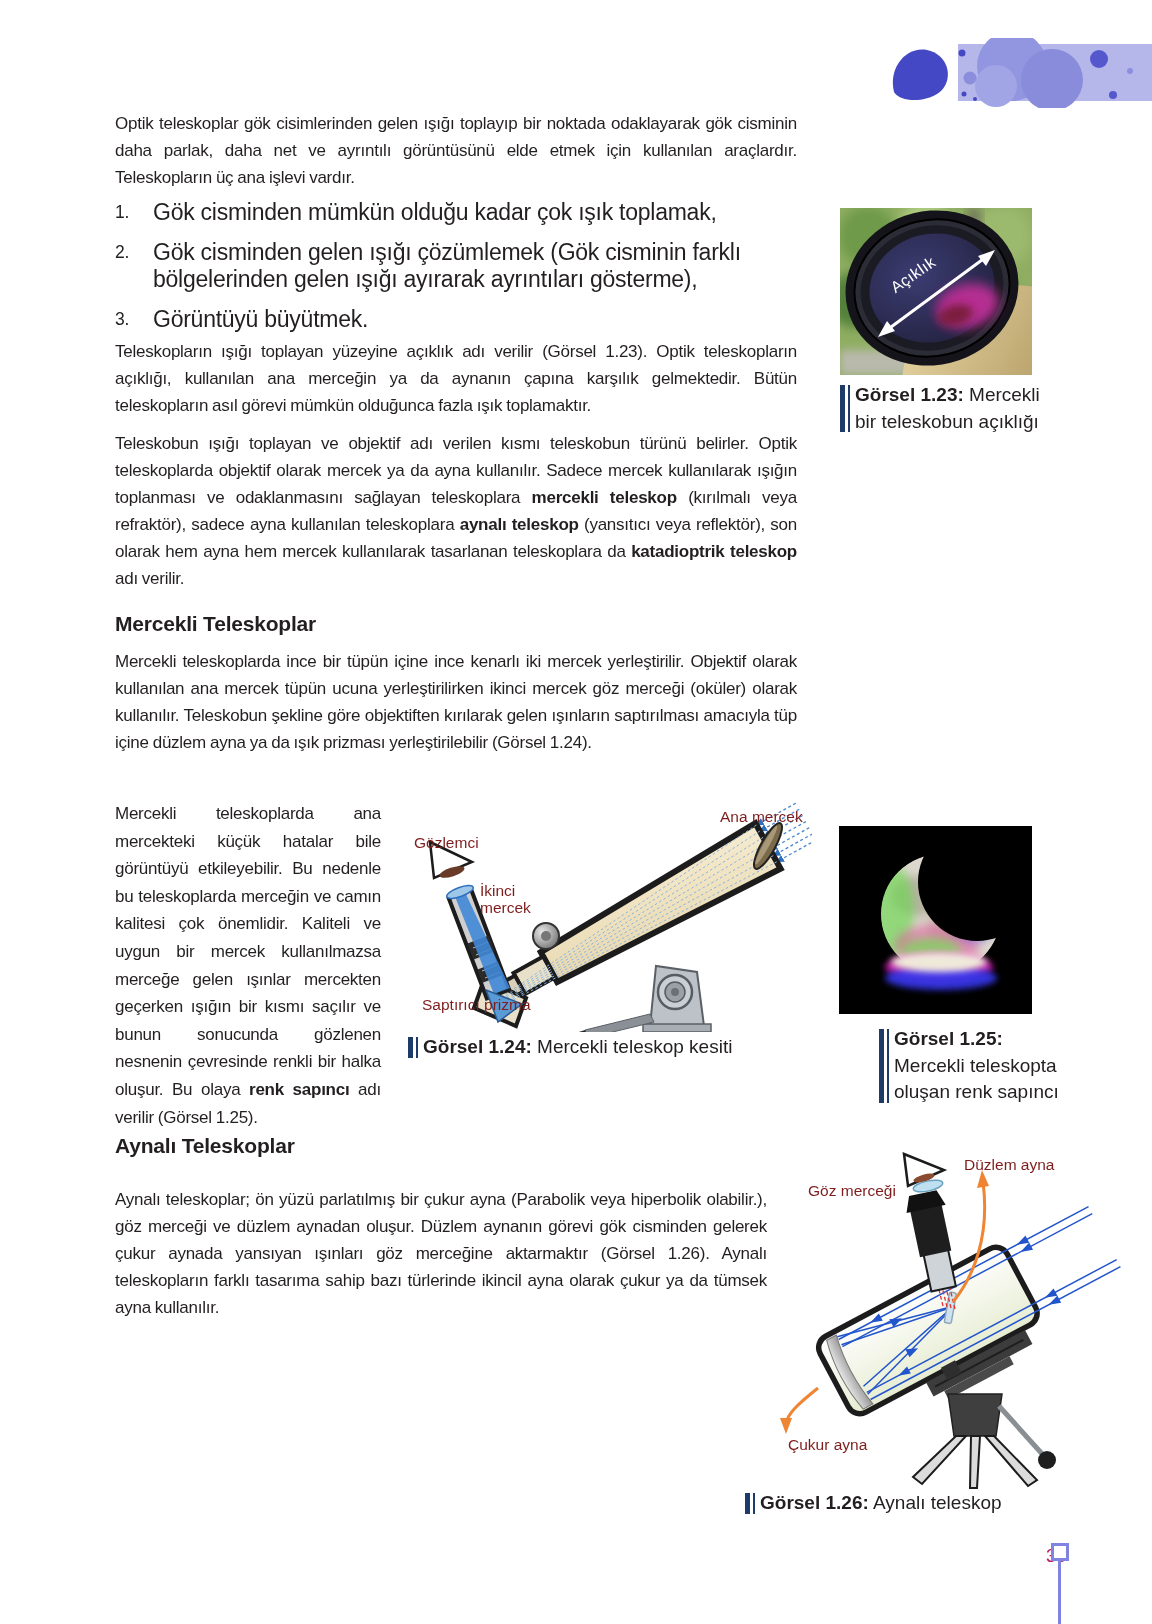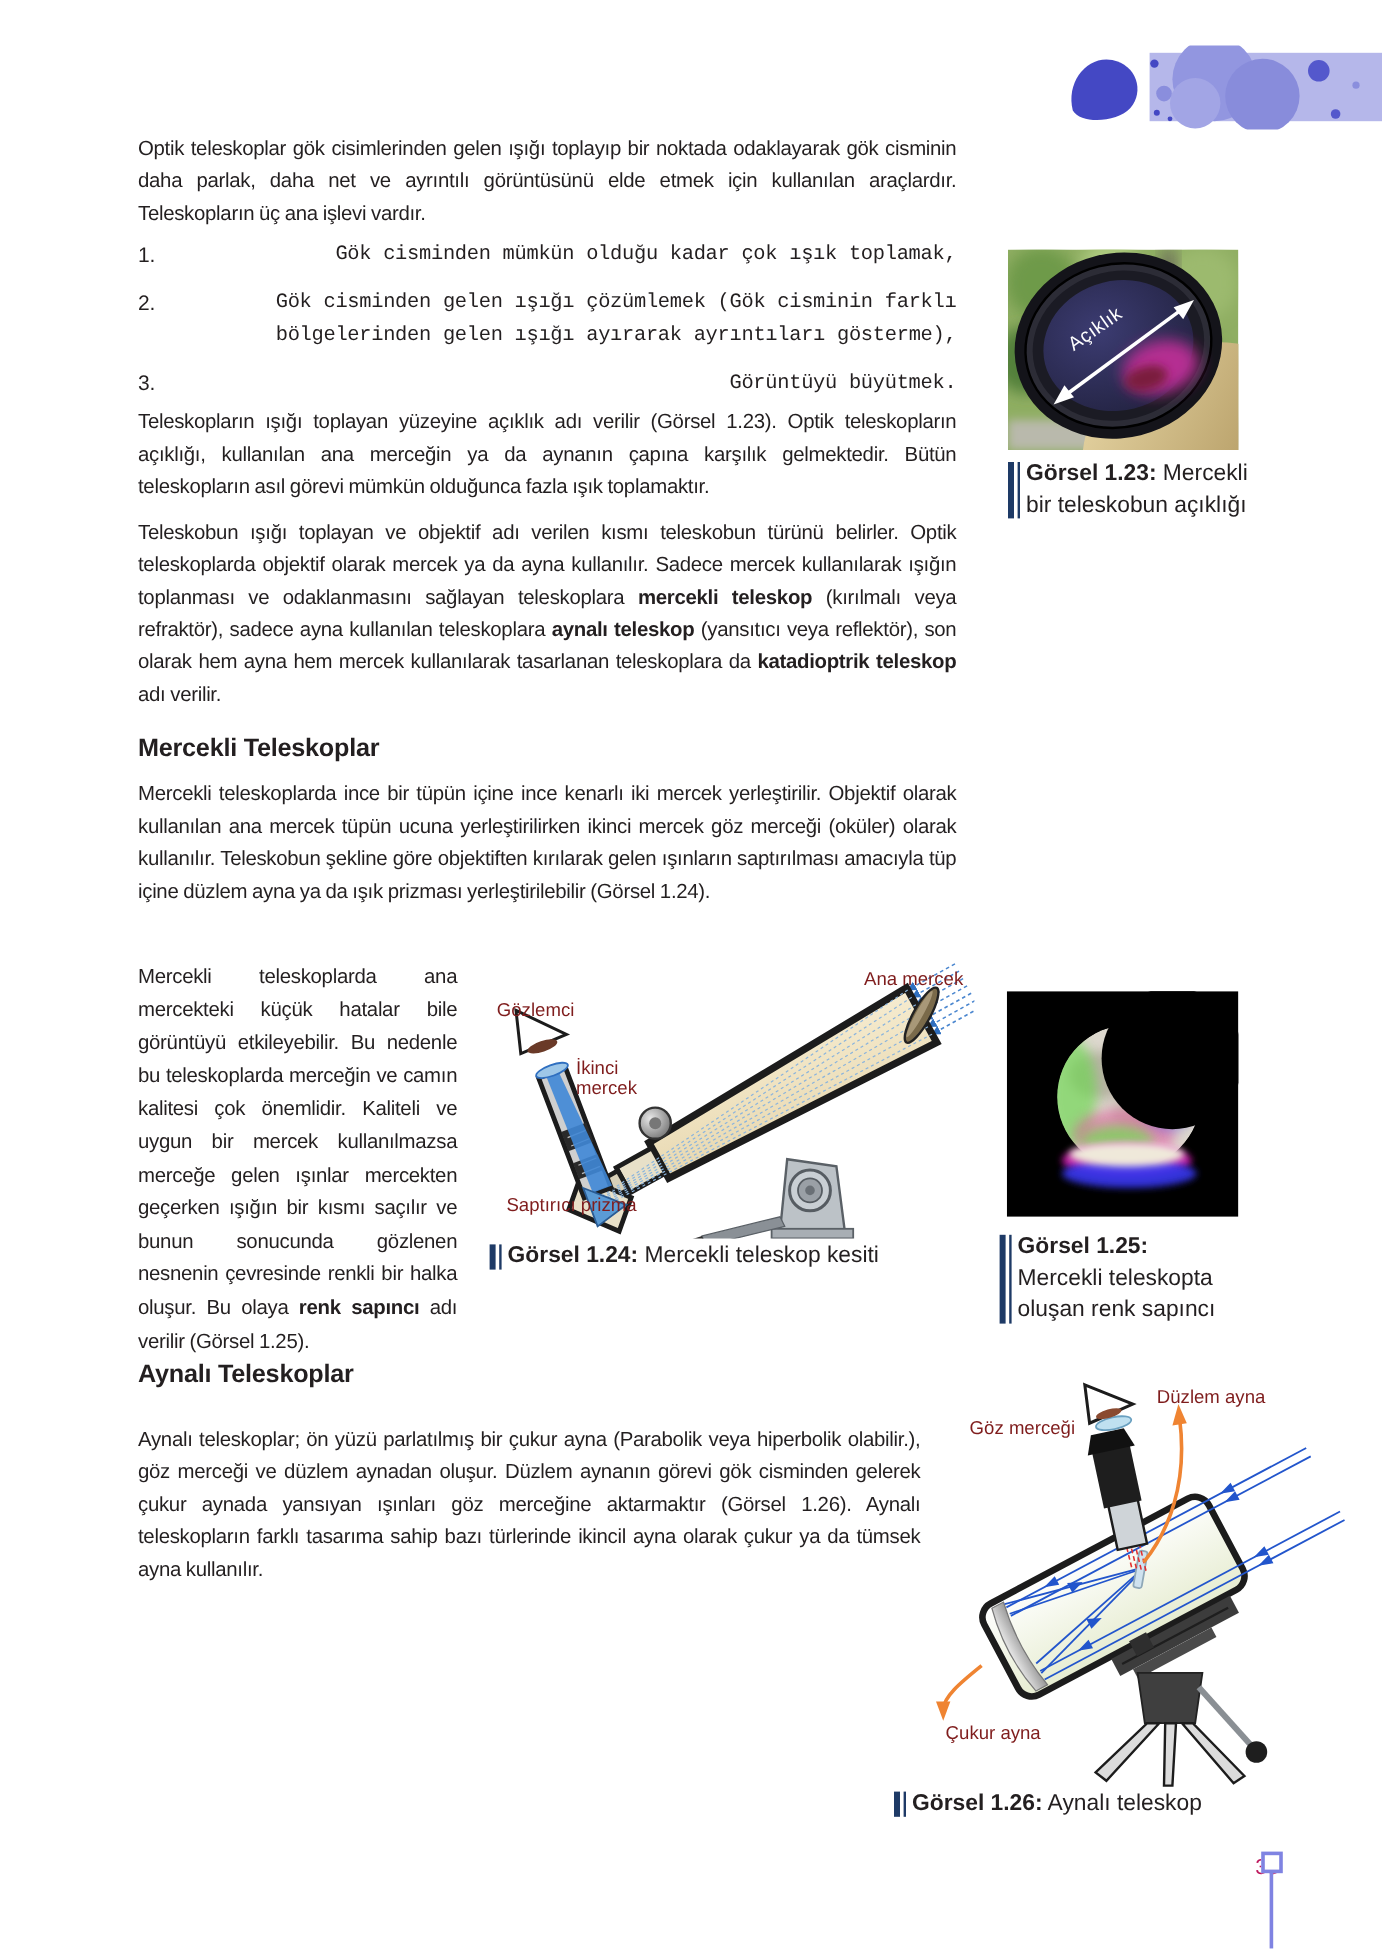--- a/index.html
+++ b/index.html
@@ -10,21 +10,21 @@
   .hdr-title{position:absolute;top:62px;right:264px;font-size:21px;letter-spacing:.4px;
              color:#5356c9;font-weight:400;}
   
   .bodytxt{font-size:17px;line-height:27px;text-align:justify;letter-spacing:-.25px;word-spacing:-.5px;}
   .narrow{line-height:27.6px;}
   .h2{font-size:21px;font-weight:bold;letter-spacing:-.2px;}
   b,strong{font-weight:bold;}
   
   .li-row{display:flex;margin-bottom:13px;}
   .li-num{width:38px;flex:0 0 38px;font-size:17.5px;line-height:27px;letter-spacing:-.25px;}
-  .li-txt{flex:1;font-size:17px;line-height:27px;text-align:right;letter-spacing:-.25px;font-family:Liberation Mono, monospace;}
+  .li-txt{flex:1;font-size:23px;line-height:27px;text-align:left;letter-spacing:-.25px;}
   
   .caption{position:absolute;padding-left:15px;font-size:19px;line-height:26.5px;color:#231f20;}
   .caption::before{content:"";position:absolute;left:0;top:3px;bottom:3px;width:4.5px;background:#1e3a66;}
   .caption::after{content:"";position:absolute;left:7.5px;top:3px;bottom:3px;width:2px;background:#1e3a66;}
   .caption .cb{font-weight:bold;}
   
   .dlabel{position:absolute;font-size:15.5px;line-height:17px;color:#7f1d1d;letter-spacing:0;}
   .figbox{position:absolute;}
   
   .pgnum{position:absolute;left:1014px;top:1546px;font-size:18px;color:#be185d;margin-left:32px;}
@@ -239,21 +239,21 @@
         <ellipse cx="92" cy="126" rx="30" ry="14" fill="#74d852" opacity="0.75" filter="url(#mb5)"></ellipse>
         <ellipse cx="135" cy="75" rx="28" ry="42" fill="#5a55e0" opacity="0.5" filter="url(#mb5)"></ellipse>
         <ellipse cx="118" cy="55" rx="20" ry="14" fill="#e07070" opacity="0.4" filter="url(#mb5)"></ellipse>
       </g>
       <circle cx="138" cy="56" r="59" fill="#000"></circle>
       <ellipse cx="100" cy="141" rx="54" ry="14" fill="#e020c0" opacity="0.85" filter="url(#mb3)"></ellipse>
       <ellipse cx="102" cy="152" rx="56" ry="12" fill="#3838f0" opacity="0.9" filter="url(#mb3)"></ellipse>
       <ellipse cx="100" cy="136" rx="48" ry="10" fill="#efe9da" filter="url(#mb3)"></ellipse>
     </svg>
   </div>
-  <div class="caption" style="left:833px;top:1026px;width:172px;"><span class="cb">Görsel 1.25:</span><span> Mercekli teleskopta oluşan renk sapıncı</span></div>
+  <div class="caption" style="left:879px;top:1026px;width:172px;"><span class="cb">Görsel 1.25:</span><span> Mercekli teleskopta oluşan renk sapıncı</span></div>
 
   <div class="abs h2" style="left:115px;top:1086px;margin-top:48px;">Aynalı Teleskoplar</div>
 
   <div class="abs bodytxt" style="left:115px;top:1186px;width:652px;">Aynalı teleskoplar; ön yüzü parlatılmış bir çukur ayna (Parabolik veya hiperbolik olabilir.), göz merceği ve düzlem aynadan oluşur. Düzlem aynanın görevi gök cisminden gelerek çukur aynada yansıyan ışınları göz merceğine aktarmaktır (Görsel 1.26). Aynalı teleskopların farklı tasarıma sahip bazı türlerinde ikincil ayna olarak çukur ya da tümsek ayna kullanılır.</div>
 
   <div class="figbox" style="left:752px;top:1126px;width:372px;height:364px;">
     <svg width="372" height="364" viewBox="0 0 372 364">
       <defs>
         <linearGradient id="tube2" x1="0" y1="0" x2="0" y2="1">
           <stop offset="0" stop-color="#ffffff"></stop>

